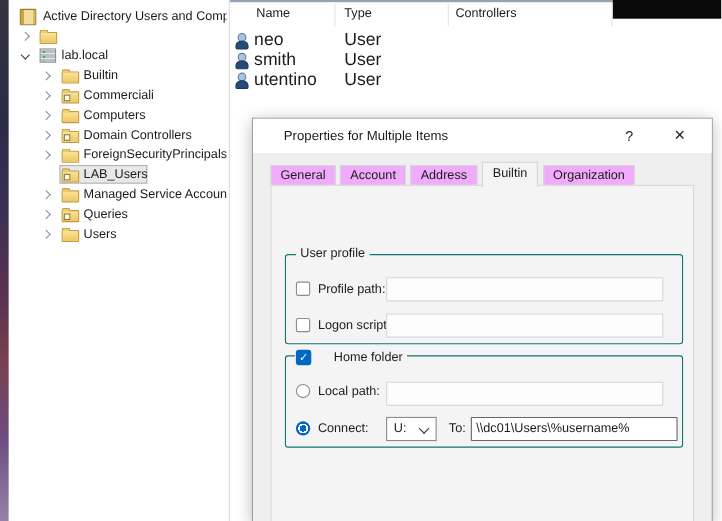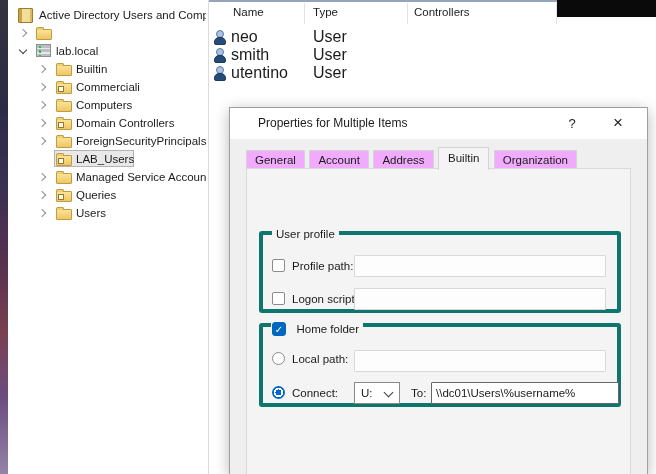--- a/index.html
+++ b/index.html
@@ -59,21 +59,21 @@
   #tabs{position:absolute;left:16px;top:39px;height:22px;white-space:nowrap;}
   .tab{display:inline-block;vertical-align:top;margin-top:3px;padding:3px 8px;font-size:11.5px;
        background:#f0abfc;border:1px solid #d4d4d4;border-bottom:none;position:relative;}
   .tab.active{margin-top:0;padding:4px 9px 6px;background:#f4f4f4;z-index:3;}
 
   #pane{position:absolute;left:16px;top:60px;width:385px;height:310px;background:#f4f4f4;
         border:1px solid #d9d9d9;box-sizing:border-box;z-index:1;}
   #dlg-desc{position:absolute;left:12px;top:14px;font-size:11px;line-height:14px;color:#1b1b1b;}
   #dlg-desc div{white-space:nowrap;}
 
-  .group{position:absolute;left:12px;width:362px;border:4px solid #0f766e;border-radius:3px;box-sizing:border-box;}
+  .group{position:absolute;left:12px;width:362px;border:1px solid #0f766e;border-radius:3px;box-sizing:border-box;}
   #group-user-profile{top:62px;height:82px;}
   #group-home-folder{top:154px;height:84px;}
   .group-label{position:absolute;left:9px;top:-8px;background:#f4f4f4;padding:0 4px;font-size:11.5px;line-height:15px;}
 
   .cb{position:absolute;width:13px;height:13px;background:#fff;border:1px solid #8c8c8c;border-radius:2px;box-sizing:border-box;}
   .cb.checked{background:#0067c0;border-color:#0067c0;border-radius:3px;color:#fff;
       font-size:10px;line-height:12px;text-align:center;}
   .radio{position:absolute;width:13px;height:13px;border-radius:50%;background:#fff;border:1px solid #8c8c8c;box-sizing:border-box;}
   .radio.sel{border:none;background:radial-gradient(circle,#0066cc 0 3px,#ffffff 3px 4.5px,#0066cc 4.5px 7px);}
   .ctl-lbl{position:absolute;font-size:11.5px;line-height:14px;white-space:nowrap;}
@@ -81,21 +81,21 @@
   .fld{position:absolute;height:22px;background:#fdfdfd;border:1px solid #d8d8d8;border-radius:1px;box-sizing:border-box;}
   .fld.focusfld{background:#fff;border-color:#666;font-size:11.5px;padding:4px 0 0 4px;white-space:nowrap;overflow:hidden;}
 
   #drive-dd{position:absolute;left:91px;top:55px;width:46px;height:22px;background:#fff;border:1px solid #8a8a8a;box-sizing:border-box;}
   #drive-dd .val{position:absolute;left:6px;top:4px;font-size:11.5px;}
   .chev{position:absolute;right:7px;top:6px;width:6px;height:6px;border-right:1px solid #3c3c3c;border-bottom:1px solid #3c3c3c;transform:rotate(45deg);}
 
   
   #hf-caption{position:absolute;left:8px;top:-8px;height:16px;background:#f4f4f4;padding:0 4px 0 1px;}
   #hf-caption .cb{position:relative;display:inline-block;vertical-align:middle;width:14px;height:14px;line-height:13px;}
-  #hf-caption .t{display:inline-block;vertical-align:middle;font-size:11.5px;margin-left:6px;}
+  #hf-caption .t{display:inline-block;vertical-align:middle;font-size:11.5px;margin-left:16px;}
 </style>
 </head>
 <body>
 
 <div id="screen">
 
   <div class="abs" id="desktop-strip"></div>
 
   <div class="abs" id="tree-panel">
 

